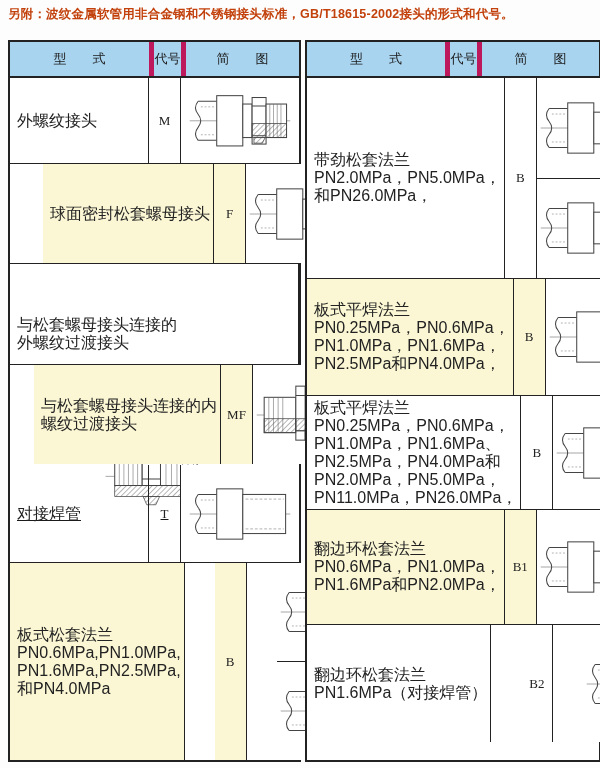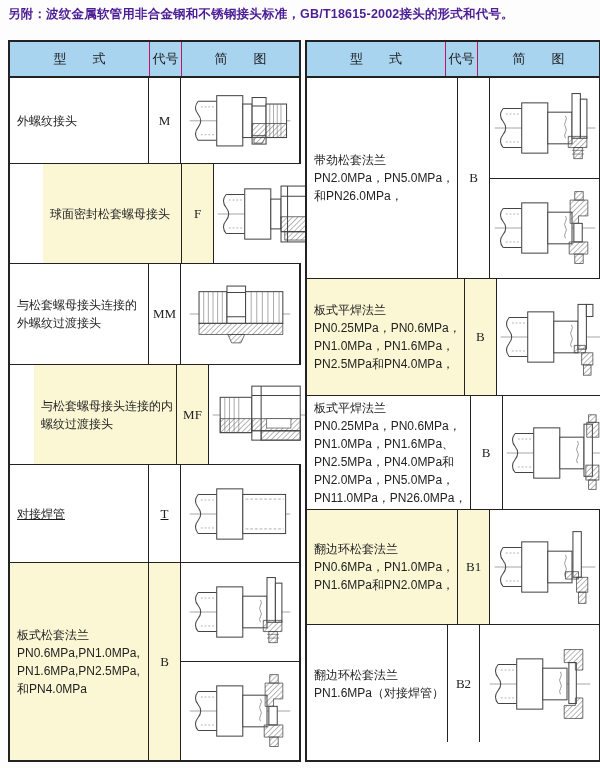--- a/index.html
+++ b/index.html
@@ -4,43 +4,43 @@
 <style>
   html,body{margin:0;padding:0;}
   body{
     width:600px;height:768px;background:#fdfdfd;
     font-family:"Liberation Sans",sans-serif;color:#1a1a1a;
     -webkit-font-smoothing:antialiased;
   }
   .page{position:relative;width:600px;height:768px;overflow:hidden;}
   .doc-title{
     position:absolute;left:8px;top:6px;width:584px;
-    font-size:12.5px;font-weight:bold;letter-spacing:.2px;color:#4c1d95;
+    font-size:12.5px;font-weight:bold;letter-spacing:.2px;color:#c2410c;
   }
   .tables{position:absolute;left:8px;top:40px;display:flex;gap:4px;}
   .table{border:2px solid #222;background:#fff;}
   .left-t{width:289px;}
   .right-t{width:292px;}
   .thead{display:flex;height:34px;background:var(--header-bg,#a9d4ef);border-bottom:2px solid #222;}
   .hcell{
     display:flex;align-items:center;justify-content:center;
     font-size:13px;color:#1b1b1b;box-sizing:border-box;
   }
-  .hcell+.hcell{border-left:1px solid #be185d;}
+  .hcell+.hcell{border-left:5px solid #be185d;}
   .h-type{flex:0 0 139px;}
   .right-t .h-type{flex:0 0 138px;}
   .h-code{flex:0 0 32px;}
   .h-diagram{flex:1;}
   .row{display:flex;box-sizing:border-box;border-bottom:1px solid #222;background:#fff;}
-  .row:last-child{border-bottom:none;}
+  .row:last-child{border-bottom:none;gap:30px;}
   .cell{box-sizing:border-box;}
   .type-cell{
     flex:0 0 139px;border-right:1px solid #222;
     padding:4px 3px 4px 7px;display:flex;flex-direction:column;justify-content:center;
-    font-size:12px;line-height:18px;color:#222;
+    font-size:16px;line-height:18px;color:#222;
   }
   .right-t .type-cell{flex:0 0 138px;}
   .code-cell{
     flex:0 0 32px;border-right:1px solid #222;
     display:flex;align-items:center;justify-content:center;
     font-family:"Liberation Serif",serif;font-size:13px;color:#222;
   }
   .hl{background:var(--highlight-bg,#fbf7d4);}
   .diagram-cell{flex:1;display:flex;flex-direction:column;background:#fff;padding:0;}
   .diag{flex:1;display:flex;align-items:center;justify-content:center;overflow:hidden;}
@@ -109,21 +109,21 @@
                   <rect x="33" y="16" width="28" height="54" fill="#fff" stroke="#444" stroke-width="1.1"></rect>
                   <rect x="61" y="27" width="11" height="32" fill="#fff" stroke="#444" stroke-width="1.1"></rect>
                   <rect x="72" y="13" width="33" height="60" fill="#fff" stroke="#444" stroke-width="1.1"></rect>
                   <path d="M72,24 H105 M72,62 H105 M79,13 V73" fill="none" stroke="#444" stroke-width="1.1"></path>
                   <rect x="72" y="46" width="33" height="16" fill="url(#hatch)" stroke="#444" stroke-width="0.8"></rect>
                   <path d="M76,62 h24 v9 h-24 z" fill="url(#hatch)" stroke="#444" stroke-width="0.8"></path>
                 </svg>
               </div>
             </div>
           </div>
-          <div class="row" style="height: 101px;">
+          <div class="row" style="height: 101px; flex-direction: column;">
             <div class="cell type-cell">
               <div class="tline">与松套螺母接头连接的</div>
               <div class="tline">外螺纹过渡接头</div>
             </div>
             <div class="cell code-cell">MM</div>
             <div class="cell diagram-cell">
               <div class="diag">
                 <svg viewBox="0 0 116 86" preserveAspectRatio="xMidYMid meet" xmlns="http://www.w3.org/2000/svg">
                   <line x1="4" y1="43" x2="112" y2="43" stroke="#777" stroke-width="0.7"></line>
                   <rect x="14" y="19" width="30" height="34" fill="#fff" stroke="#444" stroke-width="1.1"></rect>

